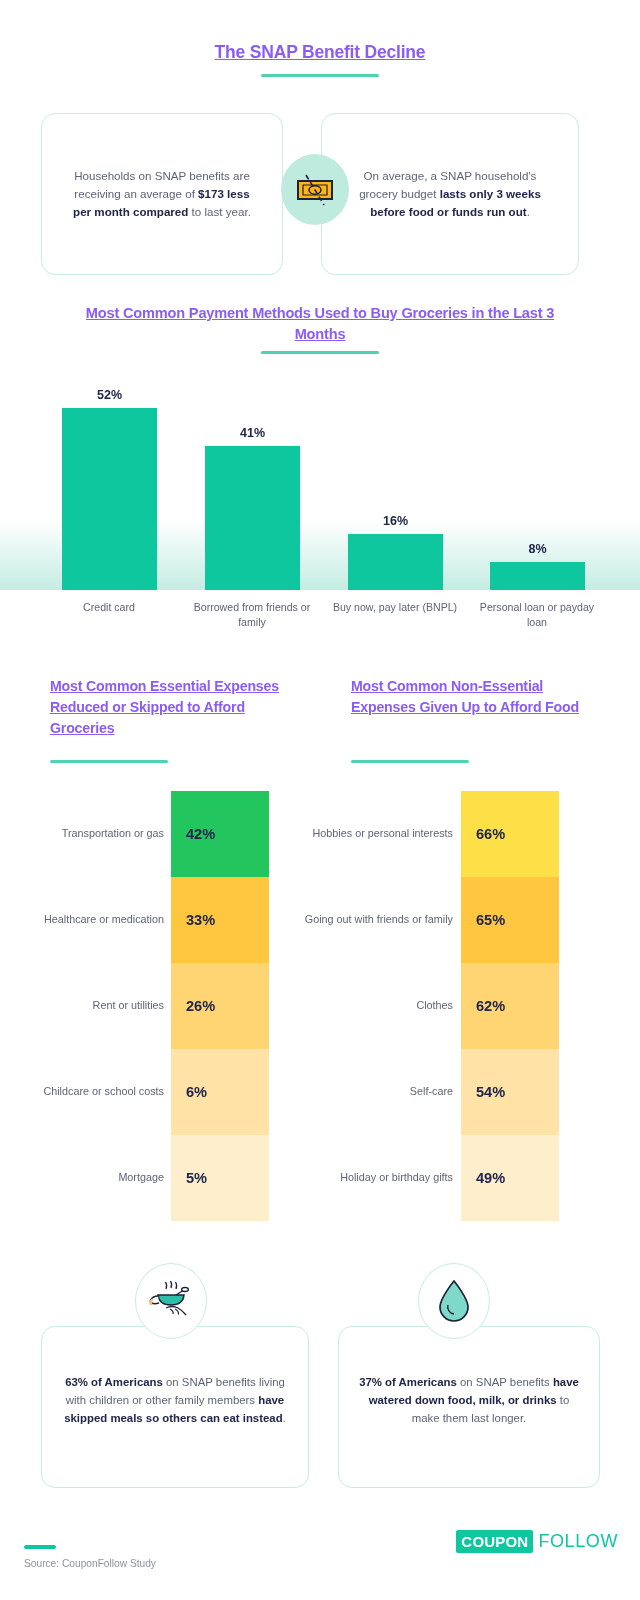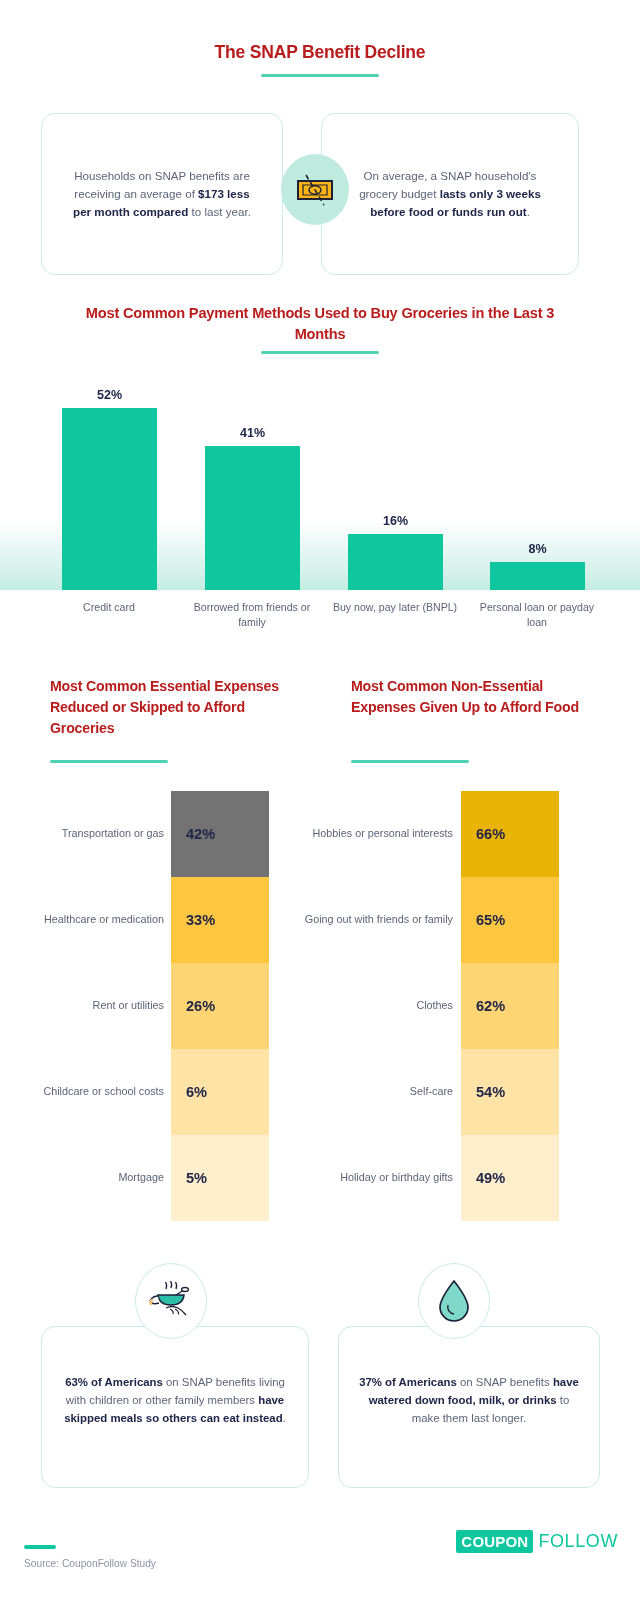--- a/index.html
+++ b/index.html
@@ -13,23 +13,24 @@
   .page {
     position: relative;
     width: 640px;
     height: 1600px;
     overflow: hidden;
     background: #ffffff;
   }
 
   
   .title {
-    color: #b91c1c;
+    color: #8b5cf6;
     font-weight: bold;
     letter-spacing: -0.2px;
+    text-decoration: underline;
   }
   .rule {
     height: 3px;
     background: #4fd1b3;
     border-radius: 2px;
   }
 
   
   .hero-title {
     position: absolute;
@@ -303,21 +304,21 @@
     <div class="bar-lab" style="left:472px;">Personal loan or payday loan</div>
   </div>
 
   <div class="col-title title" style="left:50px; top:676px; width:250px;">Most Common Essential Expenses Reduced or Skipped to Afford Groceries</div>
   <div class="col-rule rule" style="left:50px; top:760px;"></div>
 
   <div class="col-title title" style="left:351px; top:676px; width:250px;">Most Common Non-Essential Expenses Given Up to Afford Food</div>
   <div class="col-rule rule" style="left:351px; top:760px;"></div>
 
   <div class="stack" id="stack-left" style="left:171px;">
-      <div class="seg" style="background: #737373;">
+      <div class="seg" style="background: #22c55e;">
         <span class="pct">42%</span>
       </div>
       <div class="seg" style="background: rgb(255, 199, 64);">
         <span class="pct">33%</span>
       </div>
       <div class="seg" style="background: rgb(255, 213, 115);">
         <span class="pct">26%</span>
       </div>
       <div class="seg" style="background: rgb(255, 227, 166);">
         <span class="pct">6%</span>
@@ -328,21 +329,21 @@
     </div>
   <div id="labels-left">
       <div class="rowlab" style="left: 14px; top: 826px;">Transportation or gas</div>
       <div class="rowlab" style="left: 14px; top: 912px;">Healthcare or medication</div>
       <div class="rowlab" style="left: 14px; top: 998px;">Rent or utilities</div>
       <div class="rowlab" style="left: 14px; top: 1084px;">Childcare or school costs</div>
       <div class="rowlab" style="left: 14px; top: 1170px;">Mortgage</div>
     </div>
 
   <div class="stack" id="stack-right" style="left:461px;">
-      <div class="seg" style="background: #eab308;">
+      <div class="seg" style="background: #fde047;">
         <span class="pct">66%</span>
       </div>
       <div class="seg" style="background: rgb(255, 199, 64);">
         <span class="pct">65%</span>
       </div>
       <div class="seg" style="background: rgb(255, 213, 115);">
         <span class="pct">62%</span>
       </div>
       <div class="seg" style="background: rgb(255, 227, 166);">
         <span class="pct">54%</span>

